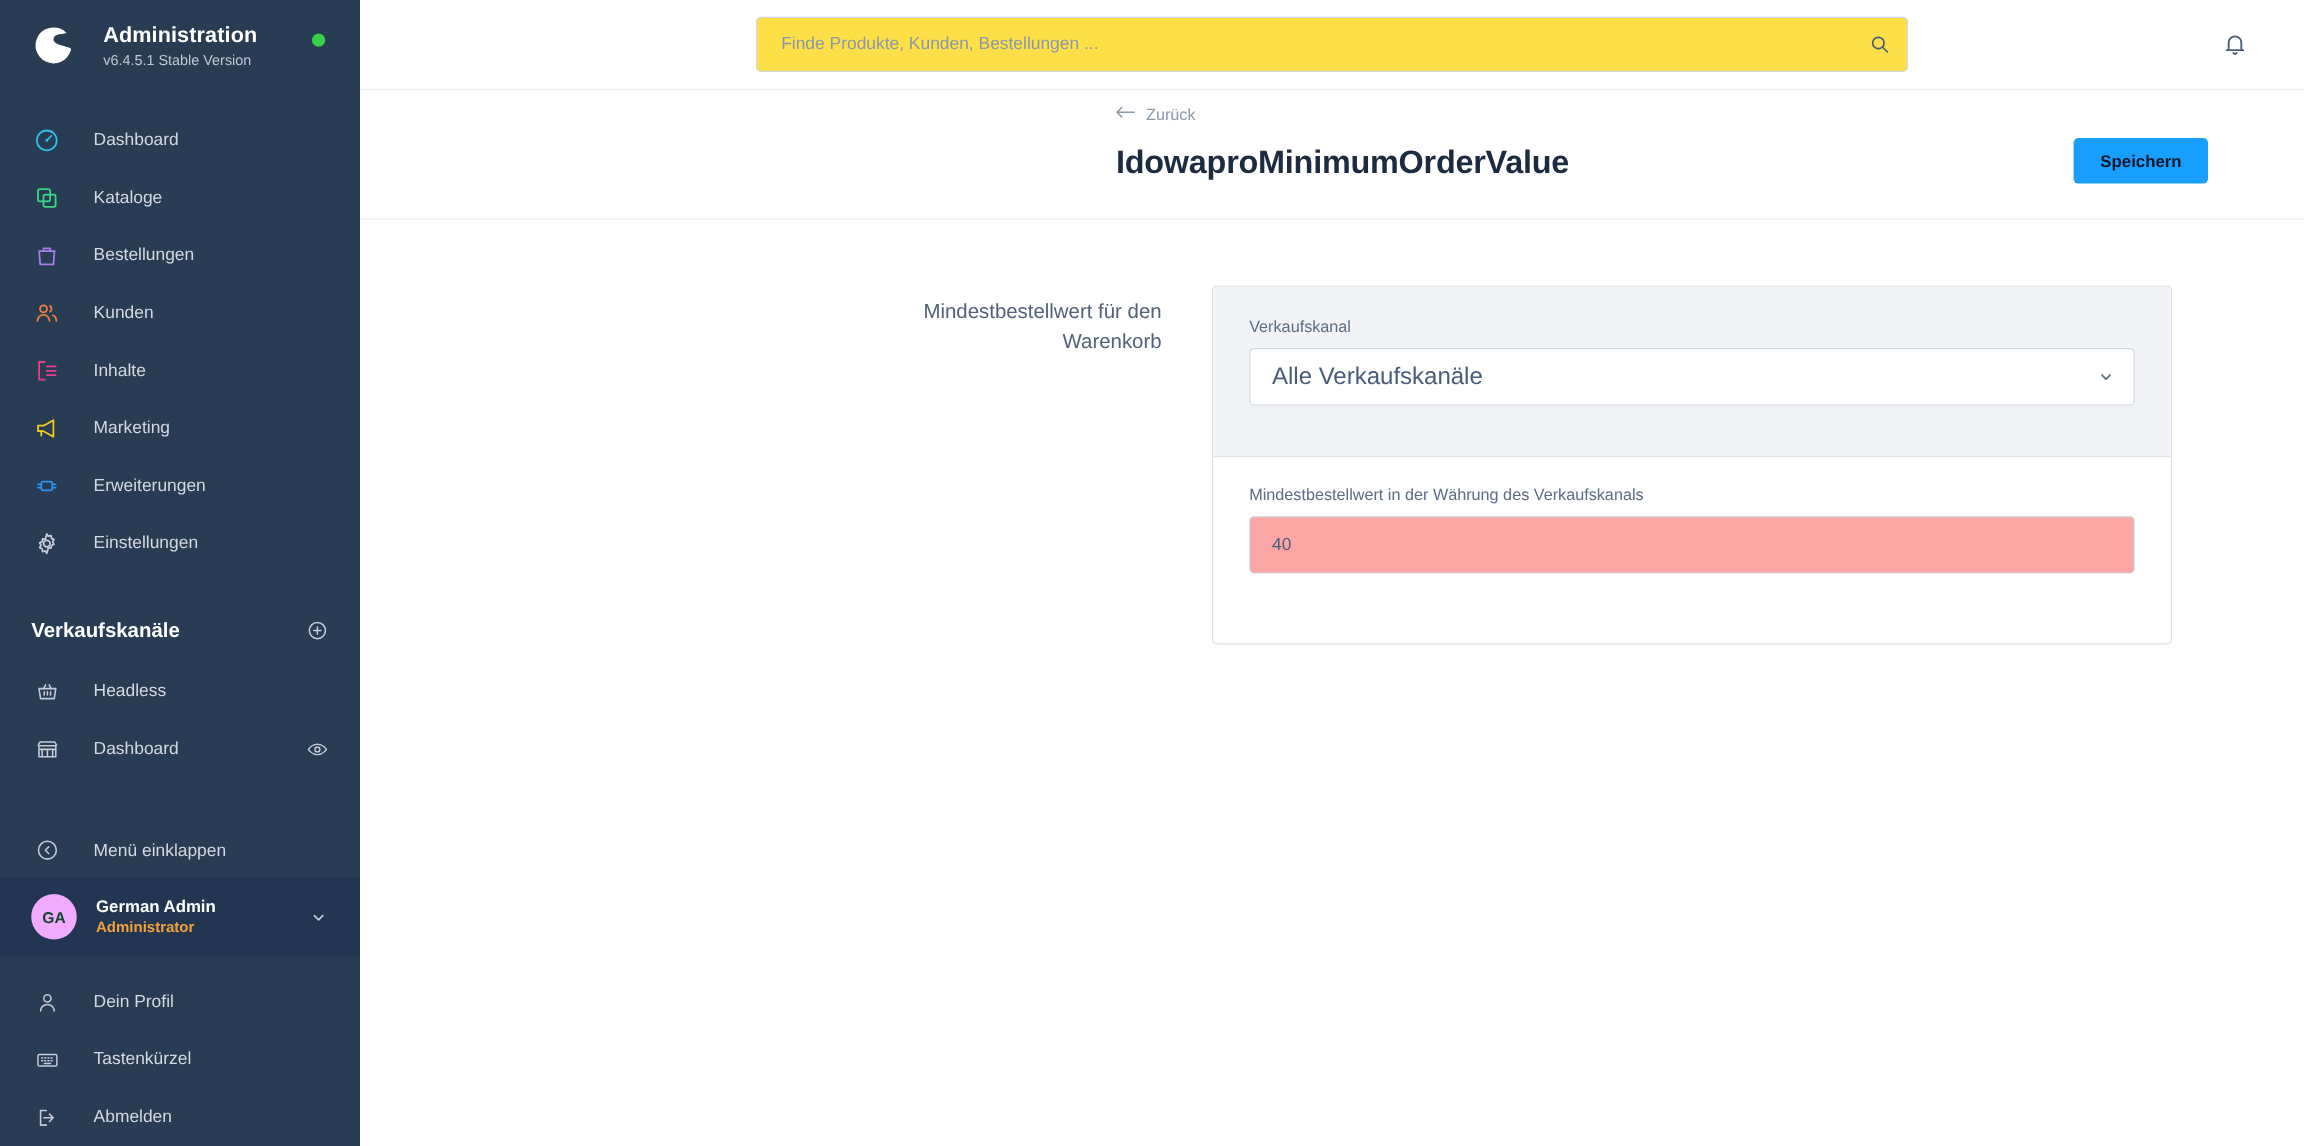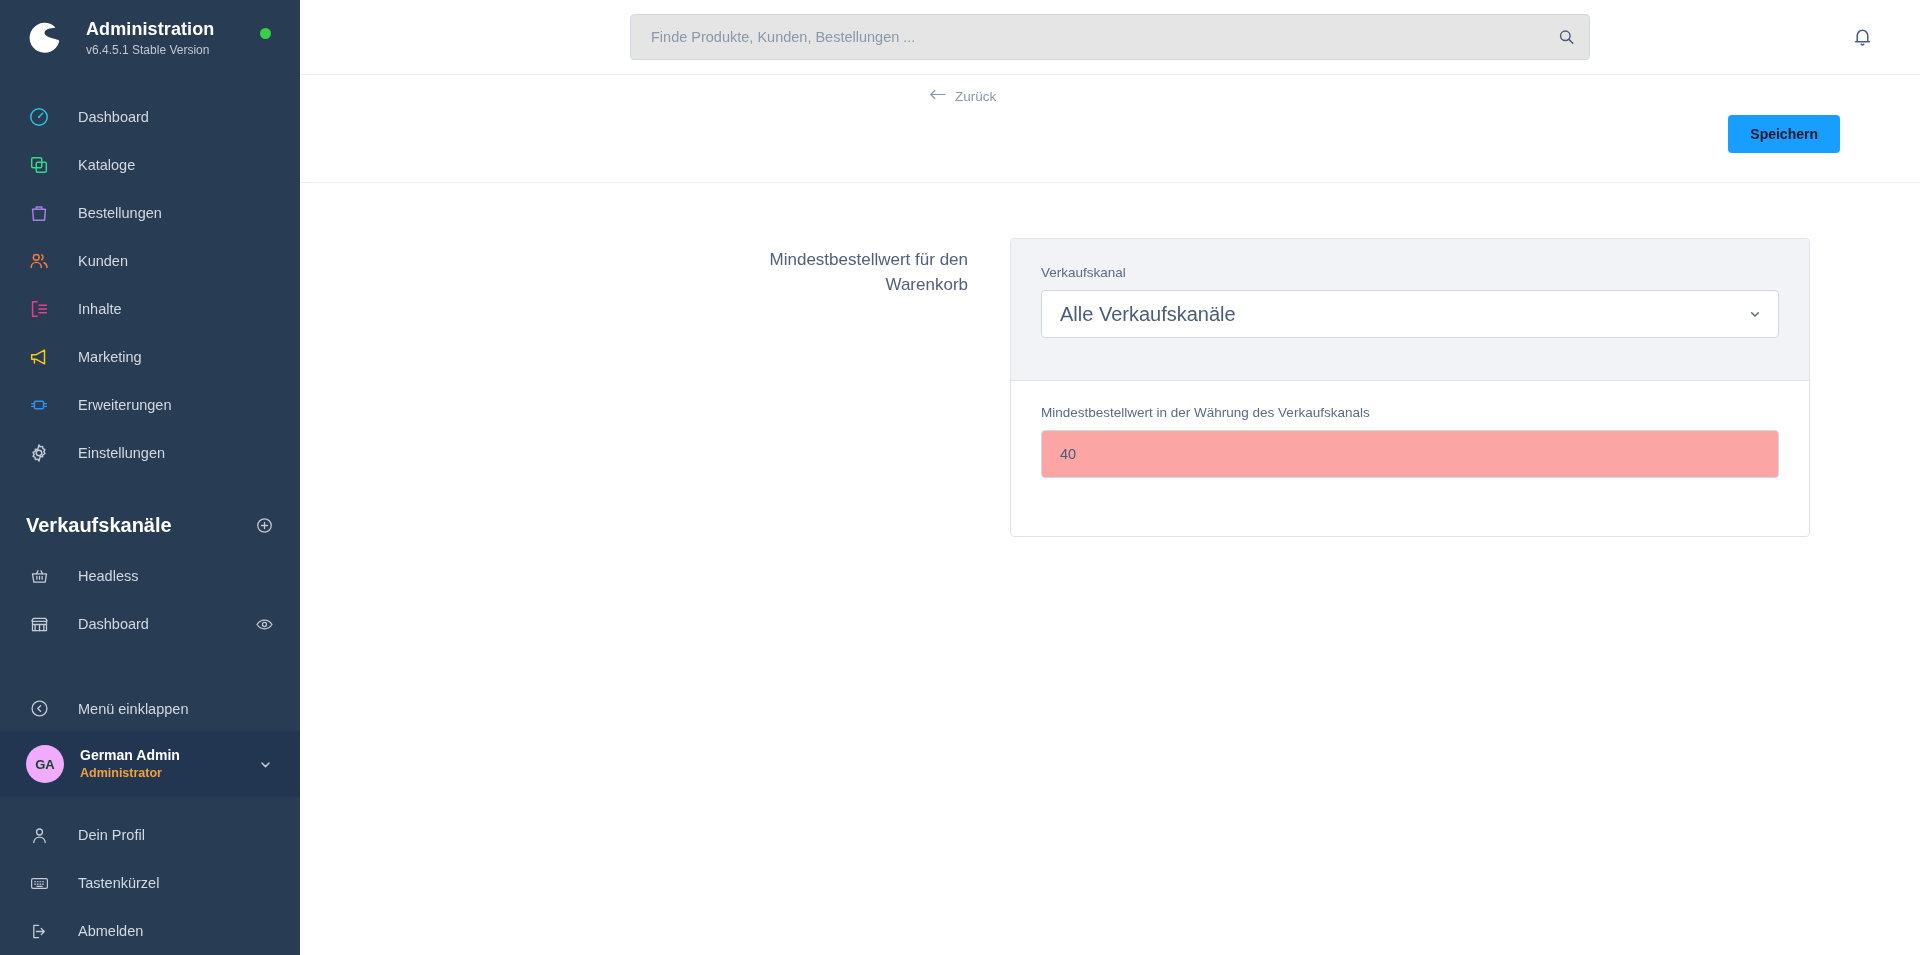--- a/index.html
+++ b/index.html
@@ -54,21 +54,21 @@
     color: #d3d9e1;
     white-space: nowrap;
   }
 
   .section-head {
     display: flex; align-items: center; justify-content: space-between;
     padding: 0 26px 0 26px;
     height: 40px;
     margin-top: 30px;
   }
-  .section-title { font-size: 20px; font-weight: bold; color: #fff; }
+  .section-title { font-size: 17px; font-weight: bold; color: #fff; }
   .section-action { cursor: pointer; display: flex; align-items: center; }
 
   .nav-channels { margin-top: 8px; }
   .channel-item {
     display: flex; align-items: center;
     height: 48px; padding: 0 26px;
     cursor: pointer;
     position: relative;
   }
   .channel-eye { margin-left: auto; display: flex; align-items: center; }
@@ -120,21 +120,21 @@
   .search-input {
     width: 100%;
     height: 46px;
     border: 1px solid #d1d9e0;
     border-radius: 4px;
     padding: 0 46px 0 20px;
     font-size: 14.5px;
     font-family: "Liberation Sans", sans-serif;
     color: #4a5c78;
     outline: none;
-    background: #e5e5e5;
+    background: #fde047;
   }
   .search-input::placeholder { color: #8a98aa; }
   .search-icon-btn {
     position: absolute; right: 14px; top: 50%; transform: translateY(-50%);
     background: none; border: none; cursor: pointer;
     display: flex; align-items: center;
     padding: 0;
   }
   .bell-btn {
     position: absolute; right: 40px; top: 50%; transform: translateY(-50%);
@@ -484,20 +484,21 @@
       <div class="page-head-inner">
         <div class="head-left">
           <a class="back-link">
             <span>
               <svg width="16" height="13" viewBox="0 0 20 14" fill="none" stroke="#8a98aa" stroke-width="1.5">
                 <path d="M19 7H1M6 2L1 7l5 5" stroke-linecap="round" stroke-linejoin="round"></path>
               </svg>
             </span>
             <span>Zurück</span>
           </a>
+          <h1 class="page-title">IdowaproMinimumOrderValue</h1>
         </div>
         <button class="btn-save">Speichern</button>
       </div>
     </div>
 
     <main class="content">
       <div class="form-row">
         <div class="form-label-col">
           <span class="lbl">Mindestbestellwert für den Warenkorb</span>
         </div>

